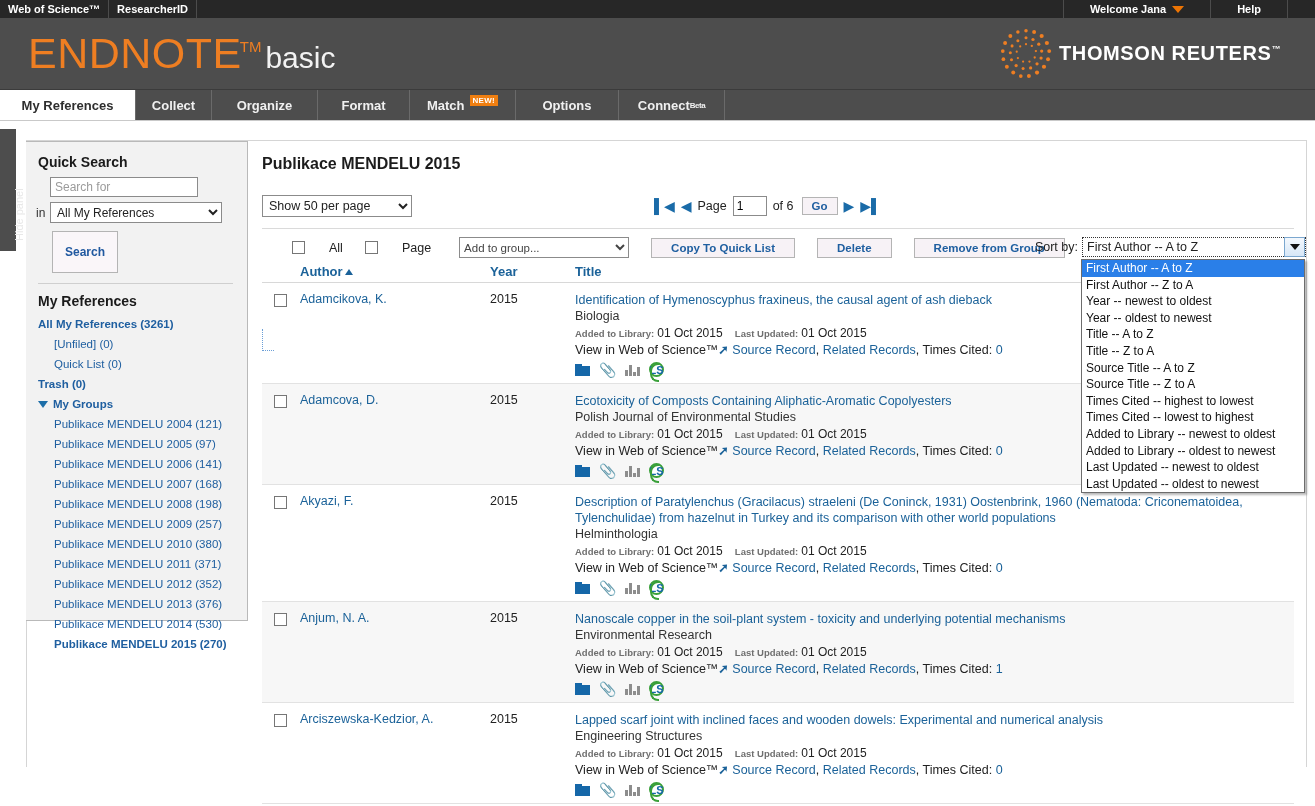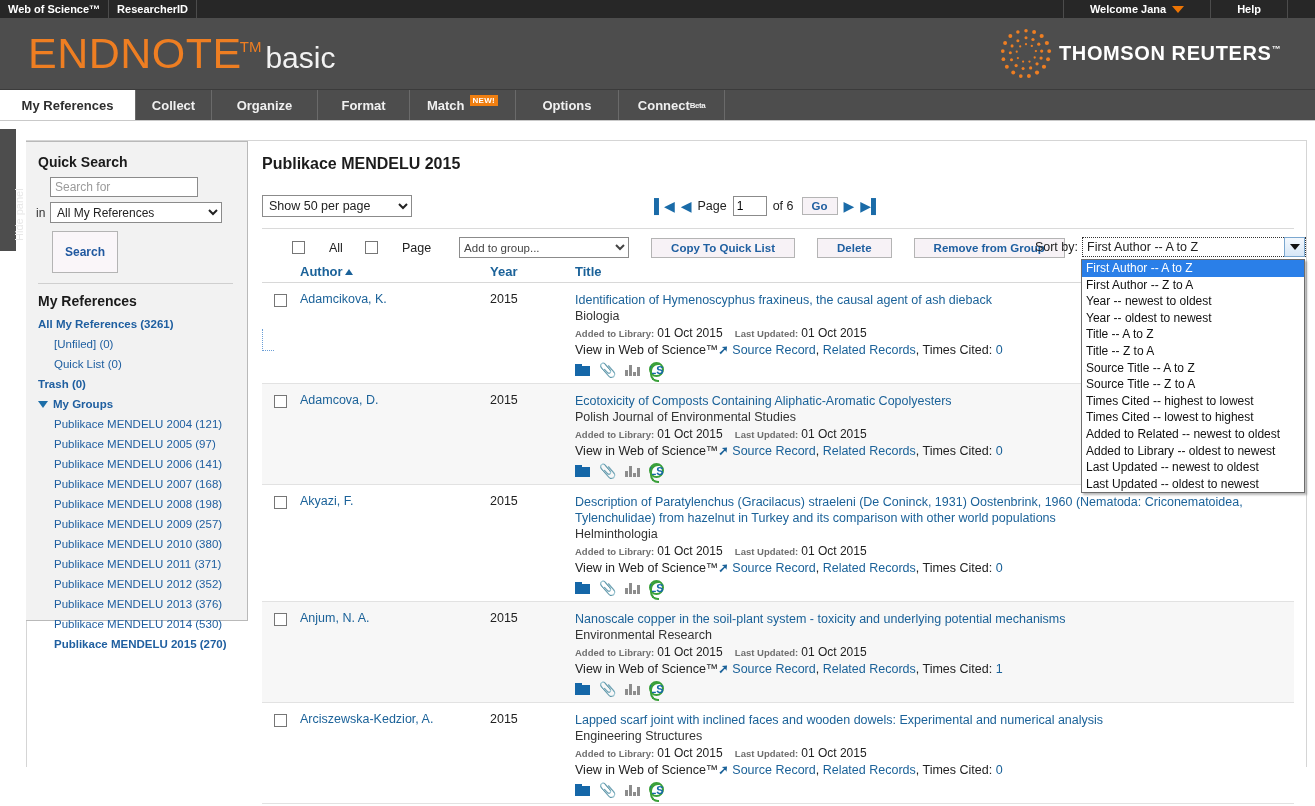--- a/index.html
+++ b/index.html
@@ -619,21 +619,21 @@
               <div class="sort-opt selected">First Author -- A to Z</div>
               <div class="sort-opt">First Author -- Z to A</div>
               <div class="sort-opt">Year -- newest to oldest</div>
               <div class="sort-opt">Year -- oldest to newest</div>
               <div class="sort-opt">Title -- A to Z</div>
               <div class="sort-opt">Title -- Z to A</div>
               <div class="sort-opt">Source Title -- A to Z</div>
               <div class="sort-opt">Source Title -- Z to A</div>
               <div class="sort-opt">Times Cited -- highest to lowest</div>
               <div class="sort-opt">Times Cited -- lowest to highest</div>
-              <div class="sort-opt">Added to Related -- newest to oldest</div>
+              <div class="sort-opt">Added to Library -- newest to oldest</div>
               <div class="sort-opt">Added to Library -- oldest to newest</div>
               <div class="sort-opt">Last Updated -- newest to oldest</div>
               <div class="sort-opt">Last Updated -- oldest to newest</div>
             </div>
           </div>
         </div>
       </div>
 
       <div class="colhead">
         <div class="ch-chk"></div>

